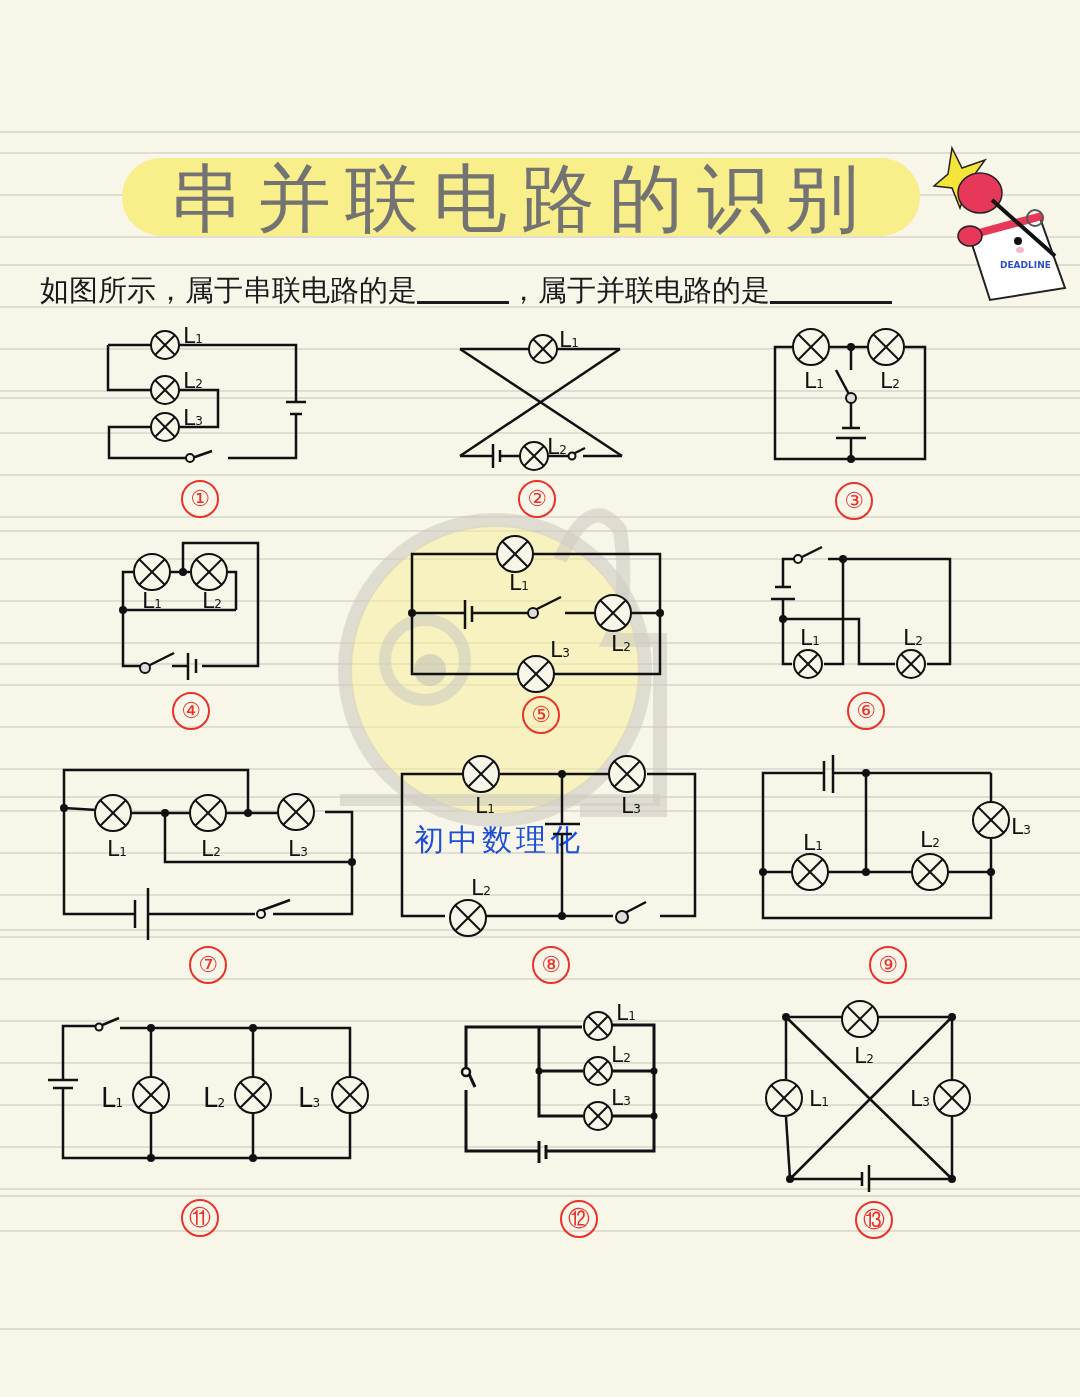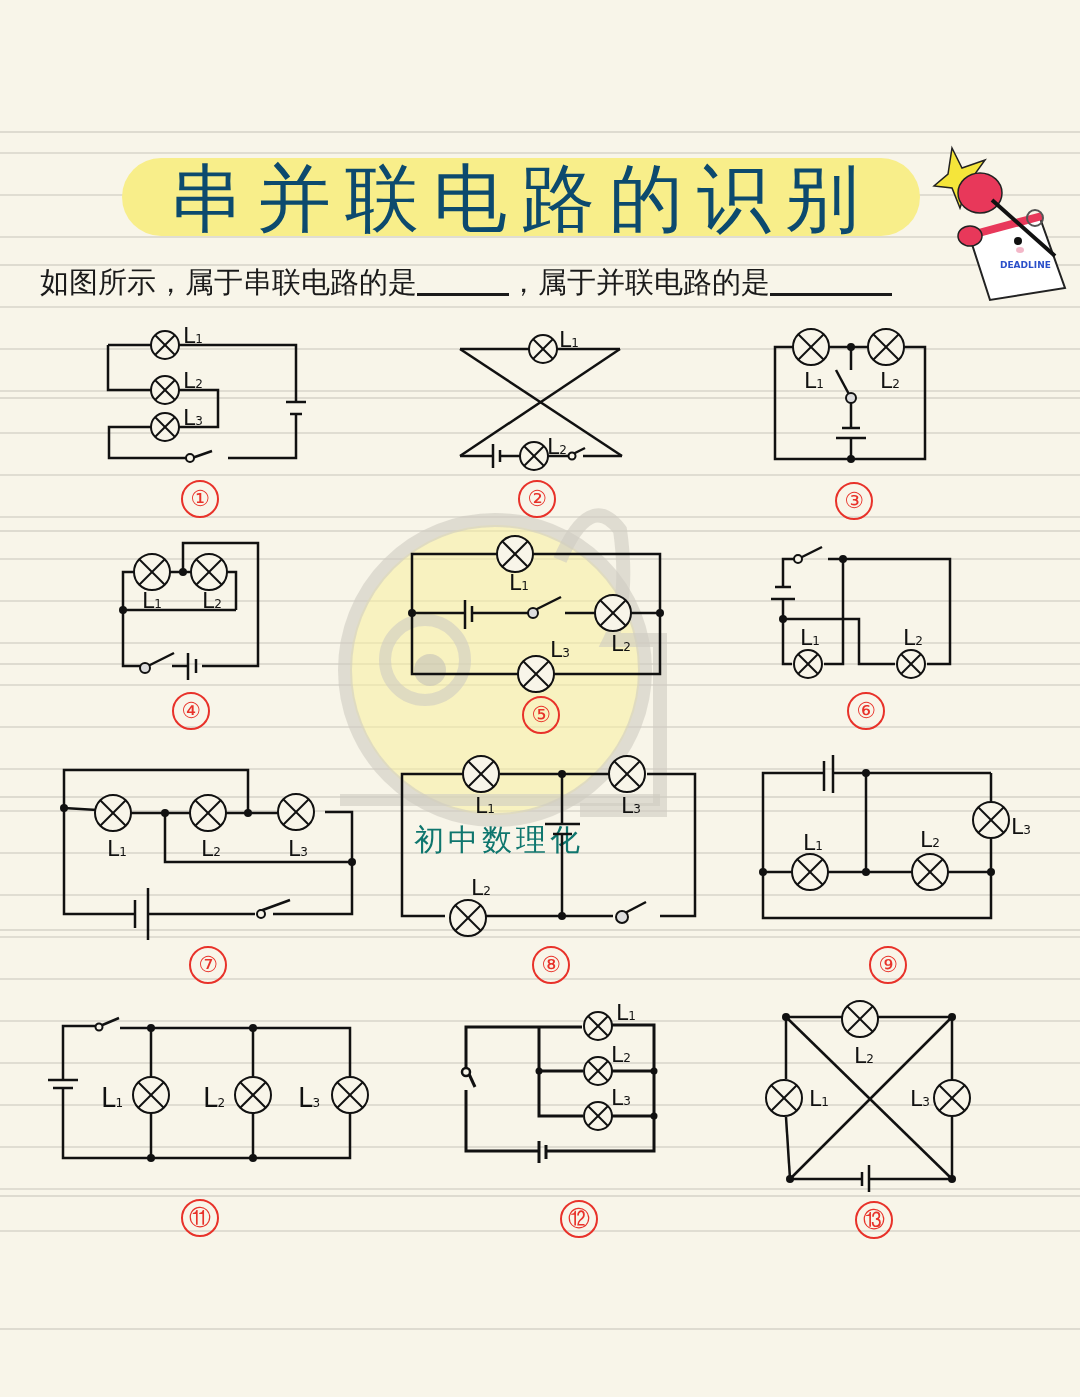--- a/index.html
+++ b/index.html
@@ -18,31 +18,31 @@
     top: 133px; height: 1120px;
   }
   .title-wrap { position: absolute; left: 122px; top: 148px; width: 798px; height: 92px; }
   .title-hl {
     position: absolute; left: 0; top: 10px; width: 798px; height: 78px;
     background: #f8ee8a; border-radius: 40px;
   }
   .title {
     position: absolute; left: 0; top: 0; width: 798px; height: 100px;
     text-align: center; font-size: 74px; line-height: 100px; letter-spacing: 14px;
-    color: #0c4a6e; font-family: "DejaVu Sans", sans-serif; font-weight: normal;
+    color: #737373; font-family: "DejaVu Sans", sans-serif; font-weight: normal;
   }
   .question {
-    position: absolute; left: 40px; top: 260px; width: 990px; height: 44px;
+    position: absolute; left: 40px; top: 268px; width: 990px; height: 44px;
     font-size: 29px; line-height: 44px; color: #1a1a1a; white-space: nowrap;
     font-family: "DejaVu Sans", sans-serif;
   }
   .blank { display: inline-block; border-bottom: 3px solid #1a1a1a; height: 30px; vertical-align: -4px; }
   .sticker { position: absolute; left: 930px; top: 138px; width: 150px; height: 170px; }
   .watermark-text {
-    position: absolute; left: 414px; top: 820px; font-size: 30px; color: #0f766e;
+    position: absolute; left: 414px; top: 820px; font-size: 30px; color: #1d4ed8;
     letter-spacing: 4px; font-family: "DejaVu Sans", sans-serif;
   }
   .watermark { position: absolute; left: 330px; top: 490px; width: 340px; height: 340px; }
   .circuit { position: absolute; text-decoration: underline; }
   .circuit svg { overflow: visible; }
   .num {
     position: absolute; width: 34px; height: 34px; border: 2.5px solid #e8322a; border-radius: 50%;
     color: #e8322a; font-size: 22px; line-height: 34px; text-align: center;
     font-family: "DejaVu Sans", sans-serif;
   }

